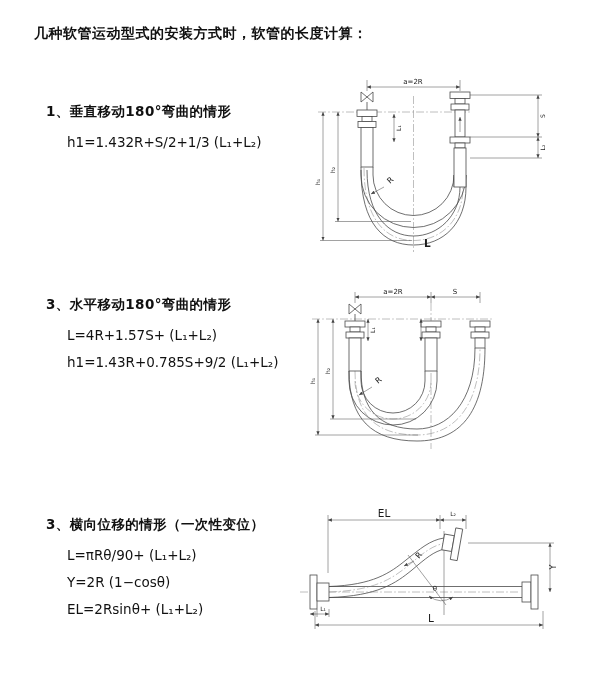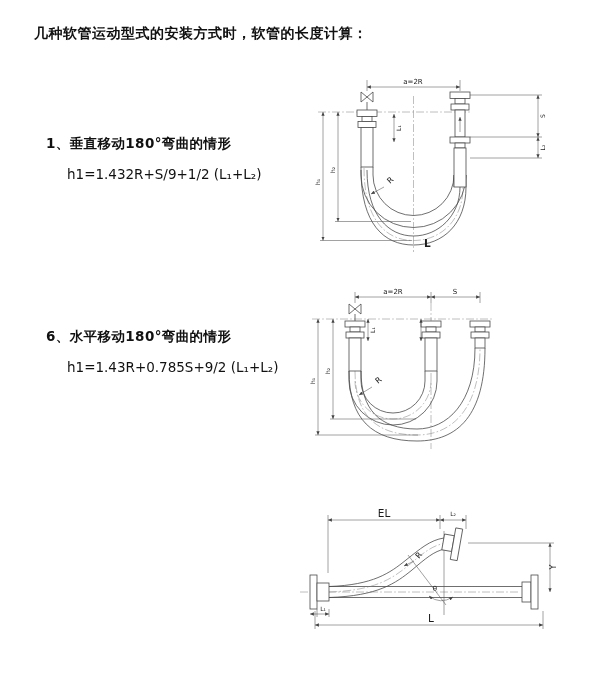--- a/index.html
+++ b/index.html
@@ -4,21 +4,21 @@
 <style>
   html,body { margin:0; padding:0; background:#ffffff; }
   .page {
     position:relative; width:600px; height:675px; background:#ffffff;
     font-family:"DejaVu Sans","Liberation Sans",sans-serif; color:#111; overflow:hidden;
   }
   .title {
     position:absolute; left:34px; top:25px;
     font-size:14px; font-weight:700; letter-spacing:.5px; white-space:nowrap;
   }
-  .sec { position:absolute;margin-top:32px; }
+  .sec { position:absolute; }
   .sec-1 { left:46px; top:103px; }
   .sec-2 { left:46px; top:296px; }
   .sec-3 { left:46px; top:516px; }
   .sec h2 { margin:0 0 8px 0; font-size:13.5px; font-weight:700; letter-spacing:.4px; white-space:nowrap; }
   .formula { padding-left:21px; font-size:13.5px; line-height:27px; white-space:nowrap; }
   .diag { position:absolute; }
   #d1 { left:310px; top:70px; }
   #d2 { left:306px; top:283px; }
   #d3 { left:298px; top:503px; }
   
@@ -34,21 +34,21 @@
 </style>
 </head>
 <body>
 
 <div class="page">
 
   <div class="title">几种软管运动型式的安装方式时，软管的长度计算：</div>
 
   <div class="sec sec-1">
     <h2>1、垂直移动180°弯曲的情形</h2>
-    <div class="formula">h1=1.432R+S/9+1/2 (L₁+L₂)</div>
+    <div class="formula">h1=1.432R+S/2+1/3 (L₁+L₂)</div>
   </div>
 
   <svg id="d1" class="diag" width="250" height="190" viewBox="0 0 250 190">
     <defs>
       <marker id="arr1" markerWidth="8" markerHeight="6" refX="7" refY="3" orient="auto-start-reverse">
         <path d="M0,0 L7,3 L0,6 Z" fill="#444"></path>
       </marker>
       <pattern id="bp1" width="4" height="4" patternUnits="userSpaceOnUse">
         <path d="M0,4 L4,0 M0,0 L4,4" stroke="#7a7a7a" stroke-width="0.45"></path>
       </pattern>
@@ -118,21 +118,22 @@
       <text class="lbl-sm" transform="translate(235,77.5) rotate(-90)" text-anchor="middle">L₂</text>
 
       <line class="dim" x1="74" y1="117" x2="61" y2="124" marker-end="url(#arr1)"></line>
       <text class="lbl-md" transform="translate(80,114) rotate(-42)">R</text>
 
       <text class="lbl-lg" x="114" y="177">L</text>
     </g>
   </svg>
 
   <div class="sec sec-2">
-    <h2>6、水平移动180°弯曲的情形</h2>
+    <h2>3、水平移动180°弯曲的情形</h2>
+    <div class="formula">L=4R+1.57S+ (L₁+L₂)</div>
     <div class="formula">h1=1.43R+0.785S+9/2 (L₁+L₂)</div>
   </div>
 
   <svg id="d2" class="diag" width="260" height="180" viewBox="0 0 260 180">
     <defs>
       <marker id="arr2" markerWidth="8" markerHeight="6" refX="7" refY="3" orient="auto-start-reverse">
         <path d="M0,0 L7,3 L0,6 Z" fill="#444"></path>
       </marker>
       <pattern id="bp2" width="4" height="4" patternUnits="userSpaceOnUse">
         <path d="M0,4 L4,0 M0,0 L4,4" stroke="#7a7a7a" stroke-width="0.45"></path>
@@ -203,20 +204,26 @@
 
       <line class="dim" x1="62" y1="36" x2="62" y2="58" marker-start="url(#arr2)" marker-end="url(#arr2)"></line>
       <text class="lbl-sm" transform="translate(69,47) rotate(-90)" text-anchor="middle">L₁</text>
       <line class="dim" x1="115" y1="36" x2="115" y2="58" marker-start="url(#arr2)" marker-end="url(#arr2)"></line>
 
       <line class="dim" x1="66" y1="104" x2="53" y2="112" marker-end="url(#arr2)"></line>
       <text class="lbl-md" transform="translate(72,101) rotate(-40)">R</text>
     </g>
   </svg>
 
+  <div class="sec sec-3">
+    <h2>3、横向位移的情形（一次性变位）</h2>
+    <div class="formula">L=πRθ/90+ (L₁+L₂)</div>
+    <div class="formula">Y=2R (1−cosθ)</div>
+    <div class="formula">EL=2Rsinθ+ (L₁+L₂)</div>
+  </div>
 
   <svg id="d3" class="diag" width="285" height="145" viewBox="0 0 285 145">
     <defs>
       <marker id="arr3" markerWidth="8" markerHeight="6" refX="7" refY="3" orient="auto-start-reverse">
         <path d="M0,0 L7,3 L0,6 Z" fill="#444"></path>
       </marker>
     </defs>
 
     <g>
       <line class="cl" x1="2" y1="89" x2="222" y2="89"></line>

